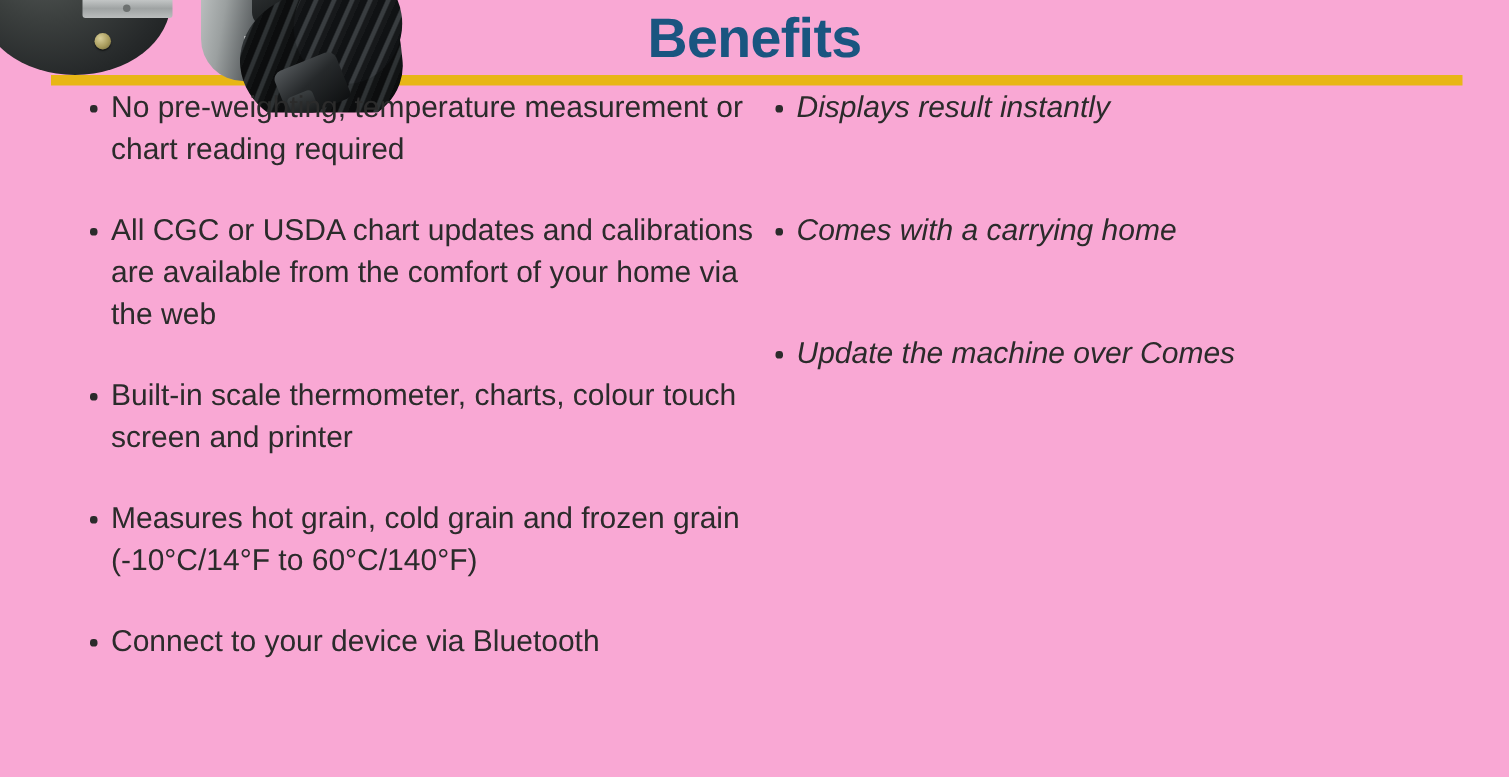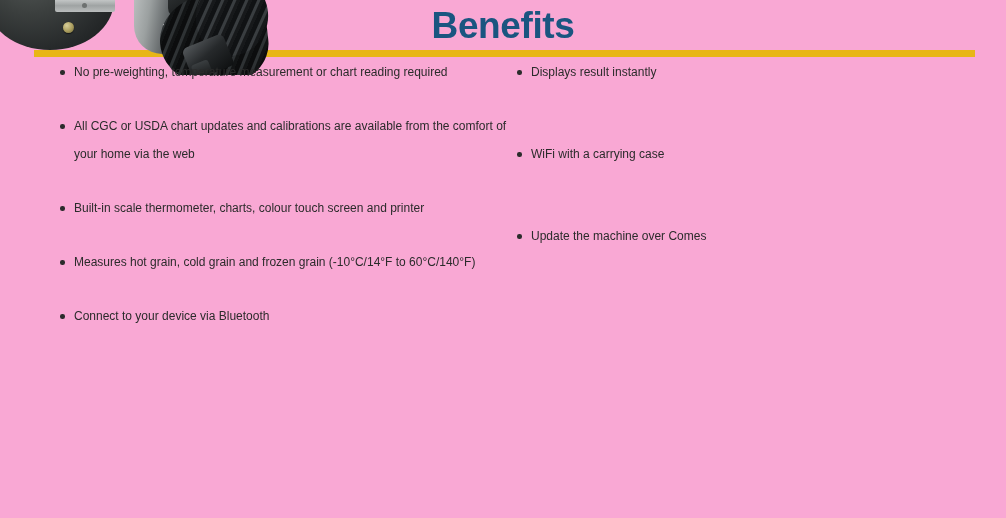--- a/index.html
+++ b/index.html
@@ -201,38 +201,38 @@
     list-style: none;
     margin: 0;
     padding: 0;
   }
 
   ul.bullets > li {
     position: relative;
     padding-left: 28px;
     margin: 0 0 27px 0;
     color: #2b2b2b;
-    font-size: 12px;
+    font-size: 20px;
     line-height: 28px;
     font-family: "Liberation Sans", sans-serif;
   }
 
   ul.bullets > li::before {
     content: "";
     position: absolute;
     left: 14px;
     top: 12px;
     width: 4.5px;
     height: 4.5px;
     border-radius: 50%;
     background: #2b2b2b;
   }
 
   .column-left  ul.bullets > li { margin-bottom: 26px; }
-  .column-right ul.bullets > li { margin-bottom: 54px; }
+  .column-right ul.bullets > li { margin-bottom: 54px; font-style: italic; }
   .column-right ul.bullets > li.tight { margin-bottom: 28px; }
 </style>
 </head>
 <body>
 
 <div id="slide">
 
   <div class="header">
     <div class="title">Benefits</div>
     <div class="gold-rule"></div>
@@ -260,20 +260,20 @@
         <li>All CGC or USDA chart updates and calibrations are available from the comfort of your home via the web</li>
         <li>Built-in scale thermometer, charts, colour touch screen and printer</li>
         <li>Measures hot grain, cold grain and frozen grain (-10°C/14°F to 60°C/140°F)</li>
         <li>Connect to your device via Bluetooth</li>
       </ul>
     </div>
 
     <div class="column column-right">
       <ul class="bullets">
         <li>Displays result instantly</li>
-        <li>WiFi with a carrying case</li>
+        <li>Comes with a carrying home</li>
         <li>Update the machine over Comes</li>
       </ul>
     </div>
 
   </div>
 
 </div>
 
 </body></html>

